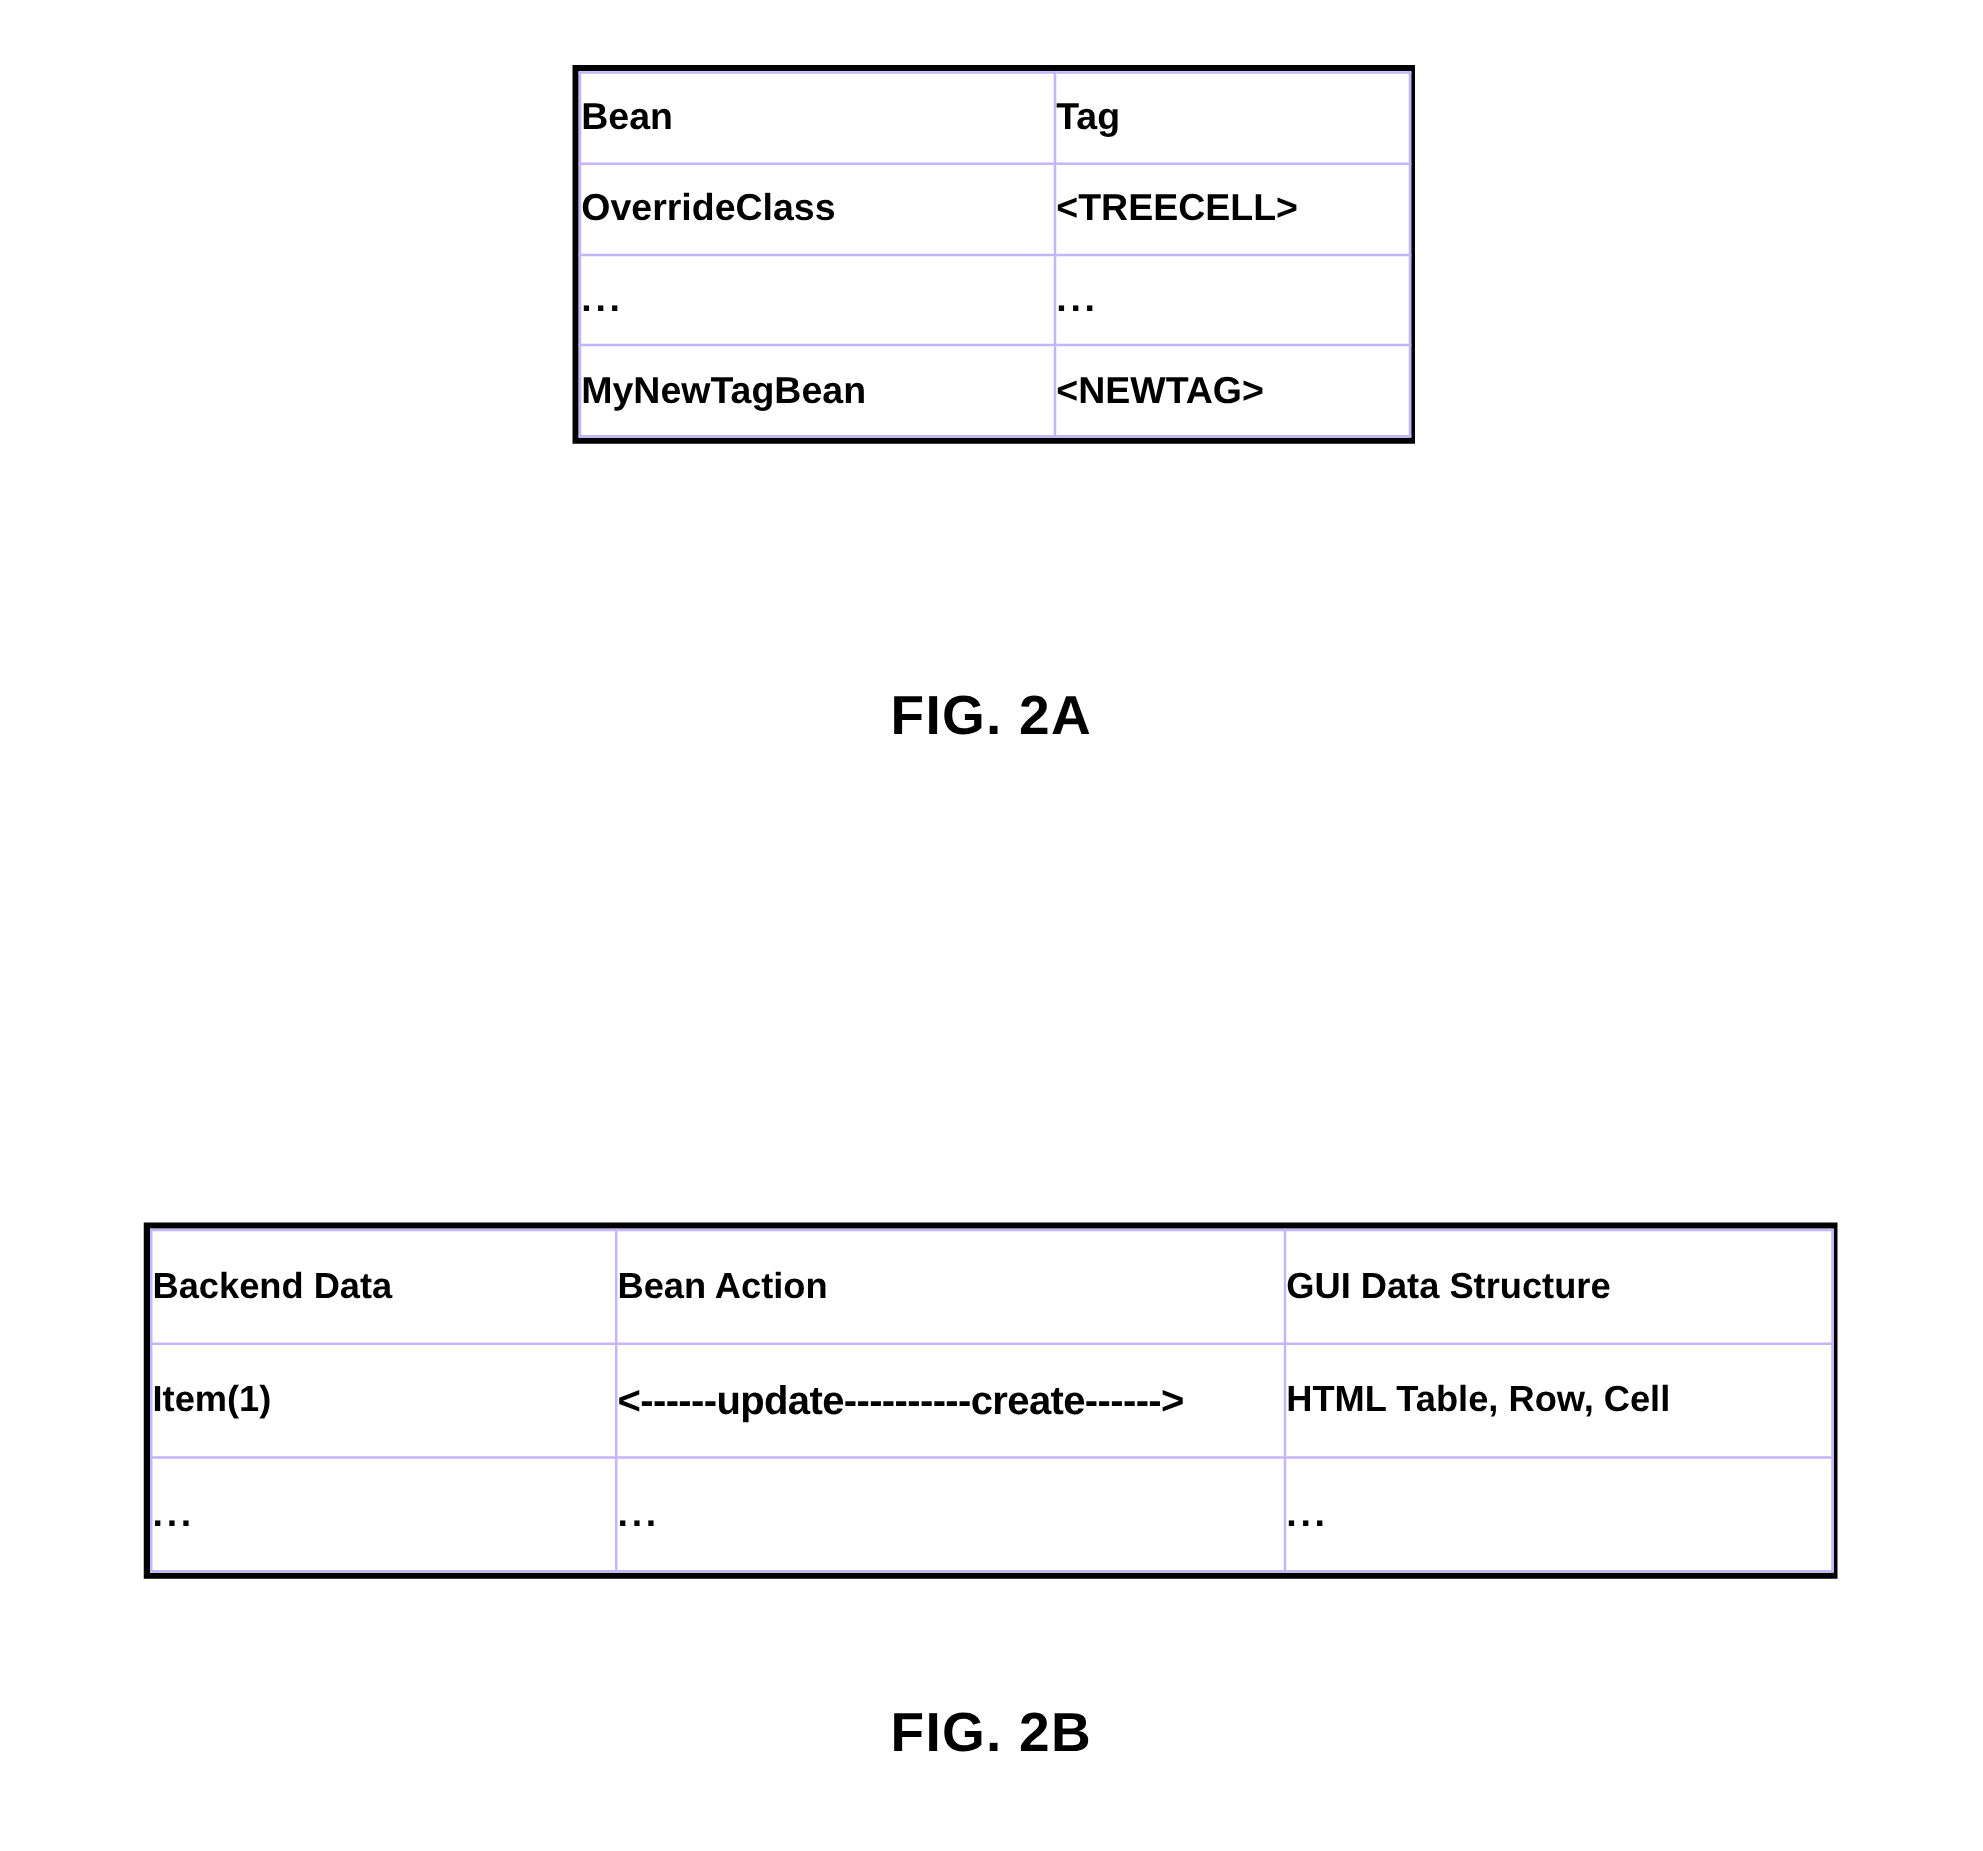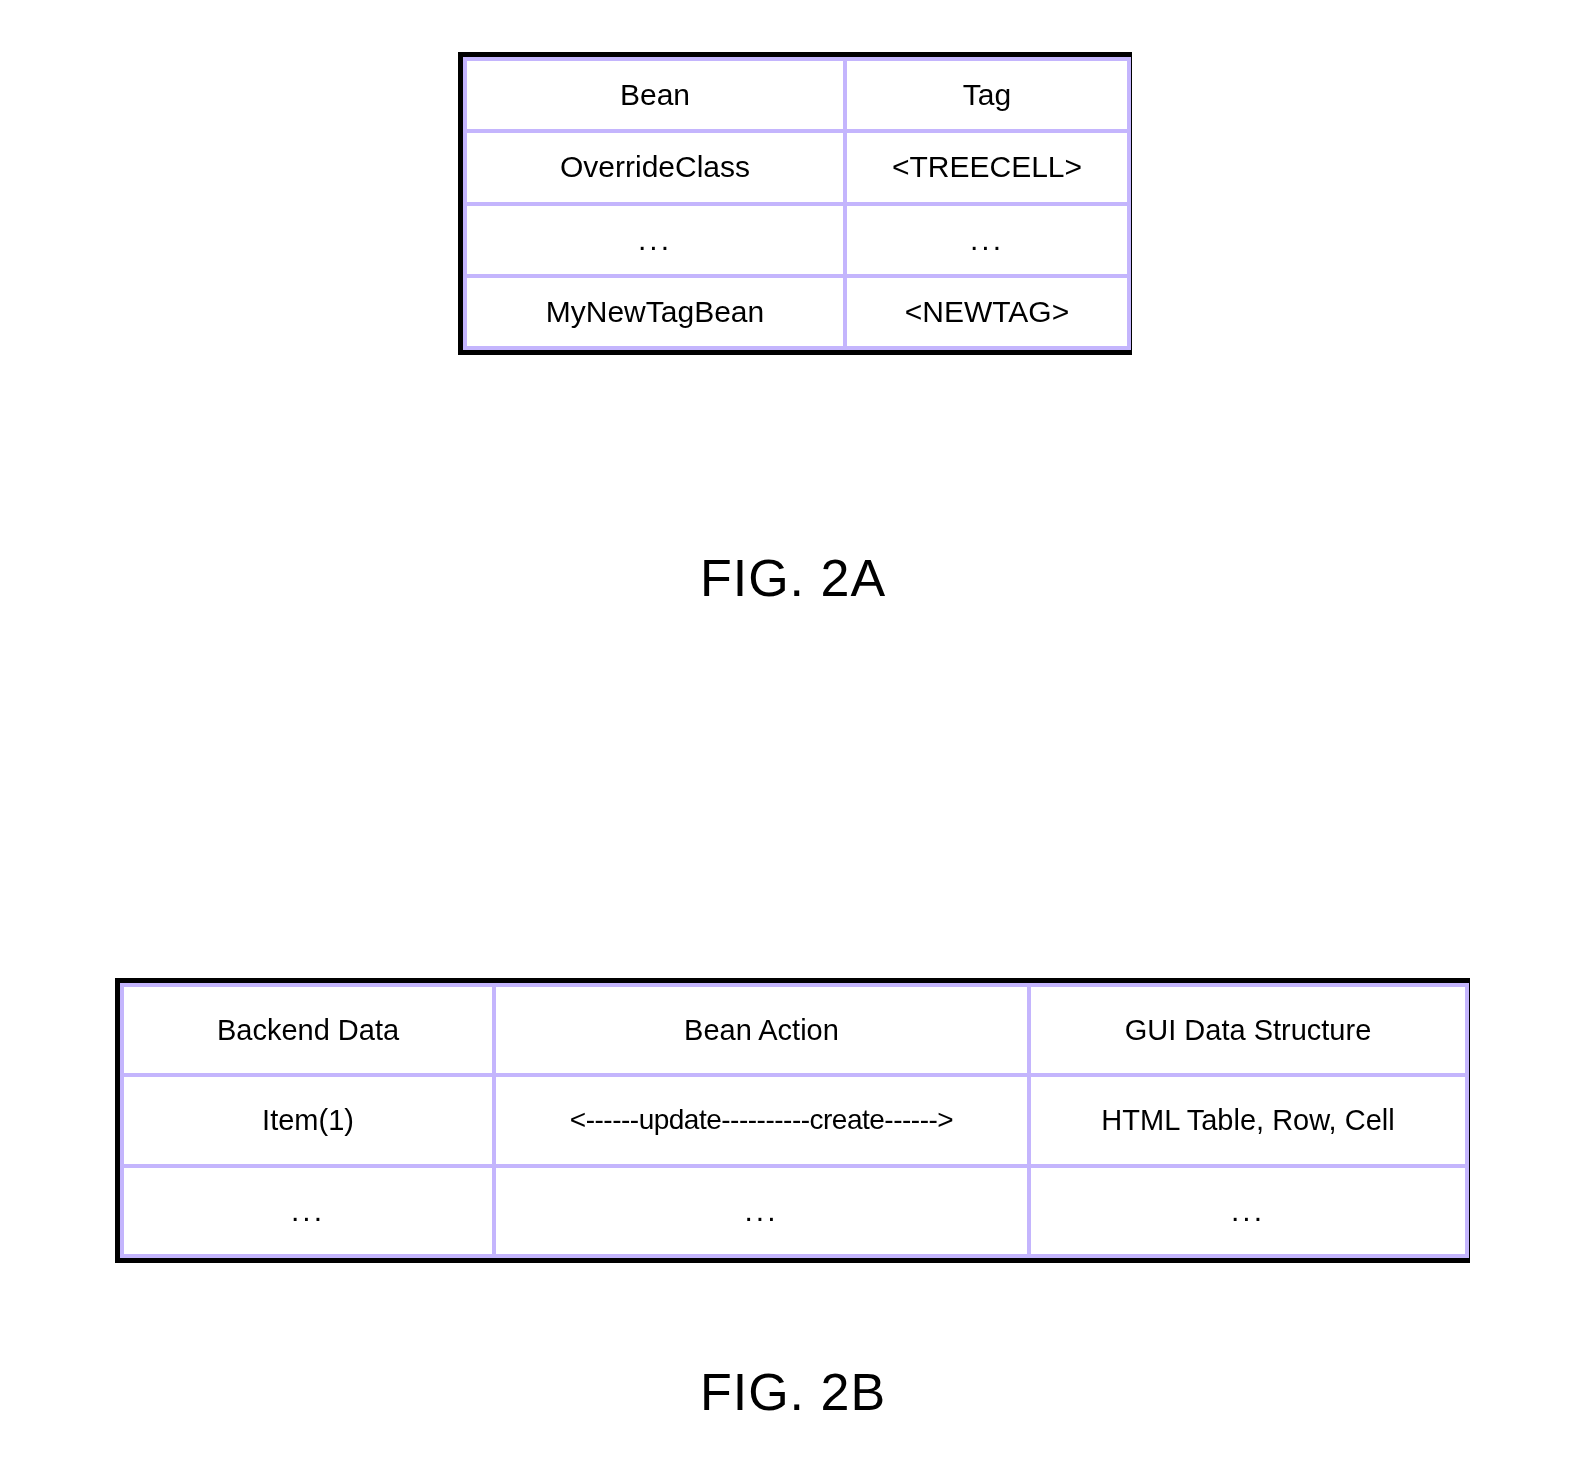--- a/index.html
+++ b/index.html
@@ -17,26 +17,25 @@
   }
 
   
   .fig-table {
     position: absolute;
     border-collapse: collapse;
     background: #ffffff;
     table-layout: fixed;
   }
   .fig-table td {
-    border: 4px solid #c4b5fd;
-    text-align: center;
+    border: 2px solid #c4b5fd;
     vertical-align: middle;
     padding: 0;
     white-space: nowrap;
-    font-weight: 400;
+    font-weight: 700;
   }
 
   
   .frame {
     position: absolute;
     border: 5px solid #000000;
     box-sizing: border-box;
     background: #ffffff;
   }
 
@@ -80,31 +79,31 @@
   #table-2b .col-backend { width: 372px; }
   #table-2b .col-action  { width: 535px; }
   #table-2b .col-gui     { width: 438px; }
 
   .cell-ellipsis {
     letter-spacing: 3px;
     font-size: 30px;
   }
 
   .arrow-cell {
-    font-size: 28px;
+    font-size: 32px;
     letter-spacing: -0.5px;
     border-radius: 22px;
   }
 
   
   .fig-caption {
     position: absolute;
     font-family: "Liberation Sans", sans-serif;
-    font-weight: normal;
-    font-size: 52px;
+    font-weight: bold;
+    font-size: 44px;
     letter-spacing: 1px;
     color: #000000;
     text-align: center;
     width: 100%;
     left: 0;
   }
   #fig-2a-caption { top: 548px; }
   #fig-2b-caption { top: 1362px; }
 </style>
 </head>

